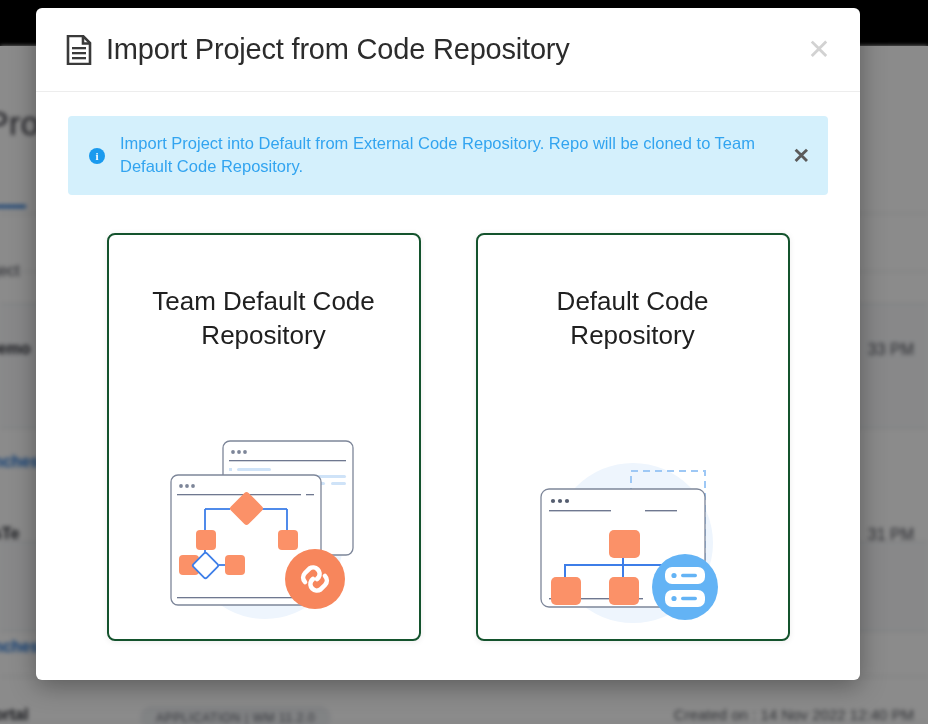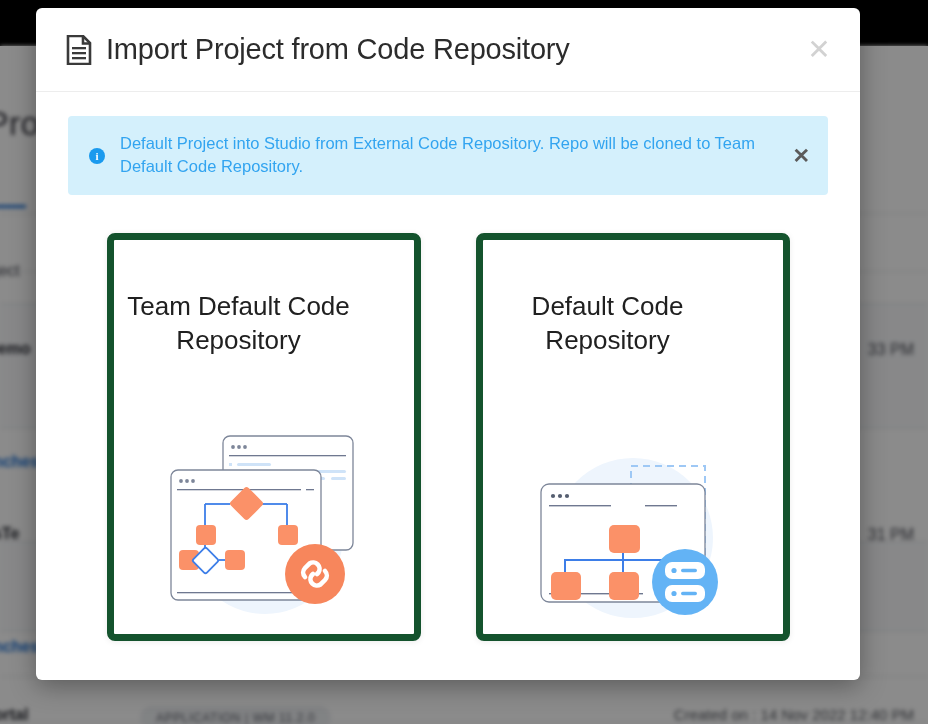--- a/index.html
+++ b/index.html
@@ -123,26 +123,26 @@
   }
 
   
   .cards-row {
     display: flex; justify-content: center; gap: 55px;
     margin-top: 38px;
   }
   .repo-card {
     width: 314px; height: 408px;
     background: #ffffff;
-    border: 7px solid #14532d;
+    border: 2px solid #14532d;
     border-radius: 8px;
     box-shadow: 0 1px 6px rgba(0,0,0,.08);
     cursor: pointer;
     position: relative;
-    display: flex; flex-direction: column; 
+    display: flex; flex-direction: column; align-items: center;
   }
   .repo-card-title {
     margin-top: 50px;
     font-size: 26px; color: #202020; font-weight: normal;
     text-align: center; line-height: 1.3;
     width: 250px;
   }
   .repo-illus {
     position: absolute; left: 0; right: 0; bottom: 6px;
     display: flex; justify-content: center;
@@ -198,21 +198,21 @@
       <rect x="6" y="22" width="14" height="2.3" fill="#3a3a3a"></rect>
     </svg>
     <h1 class="modal-title">Import Project from Code Repository</h1>
     <button class="modal-close">✕</button>
   </div>
 
   <div class="modal-body">
 
     <div class="info-banner">
       <span class="info-icon">i</span>
-      <span class="info-text">Default Project into Studio from External Code Repository. Repo will be cloned to Team Default Code Repository.</span>
+      <span class="info-text">Import Project into Default from External Code Repository. Repo will be cloned to Team Default Code Repository.</span>
       <button class="banner-close">✕</button>
     </div>
 
     <div class="cards-row">
 
       <div class="repo-card">
         <div class="repo-card-title">Team Default Code Repository</div>
         <div class="repo-illus">
           <svg width="206" height="200" viewBox="0 0 206 200">
             <circle cx="104" cy="108" r="78" fill="#eef5fd"></circle>

